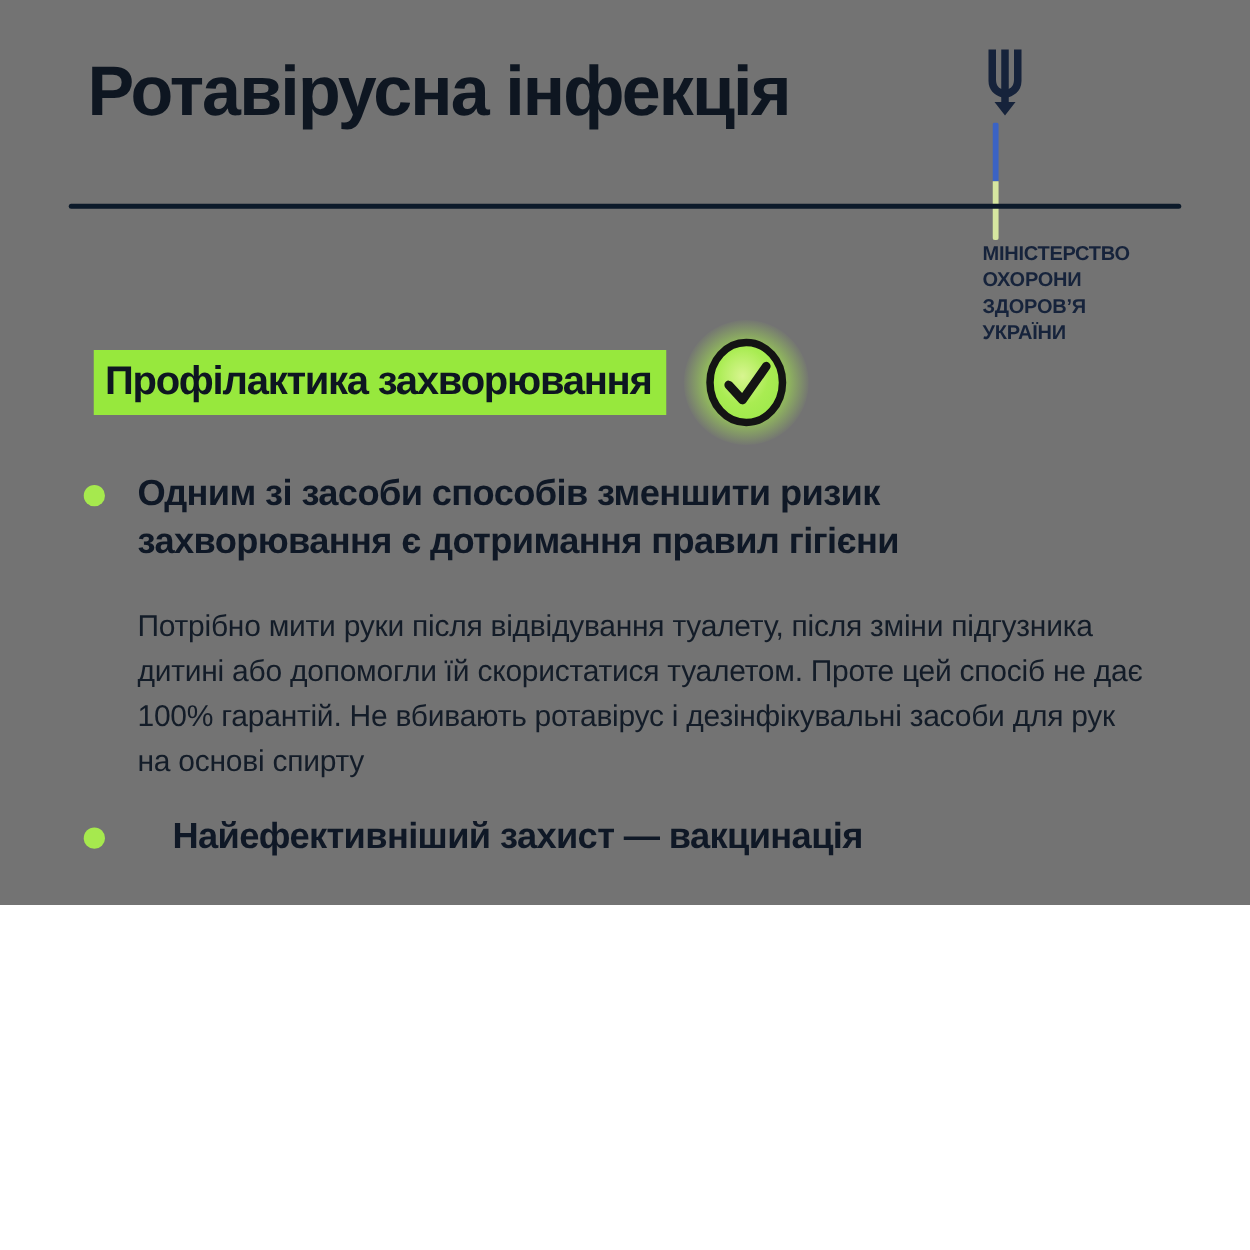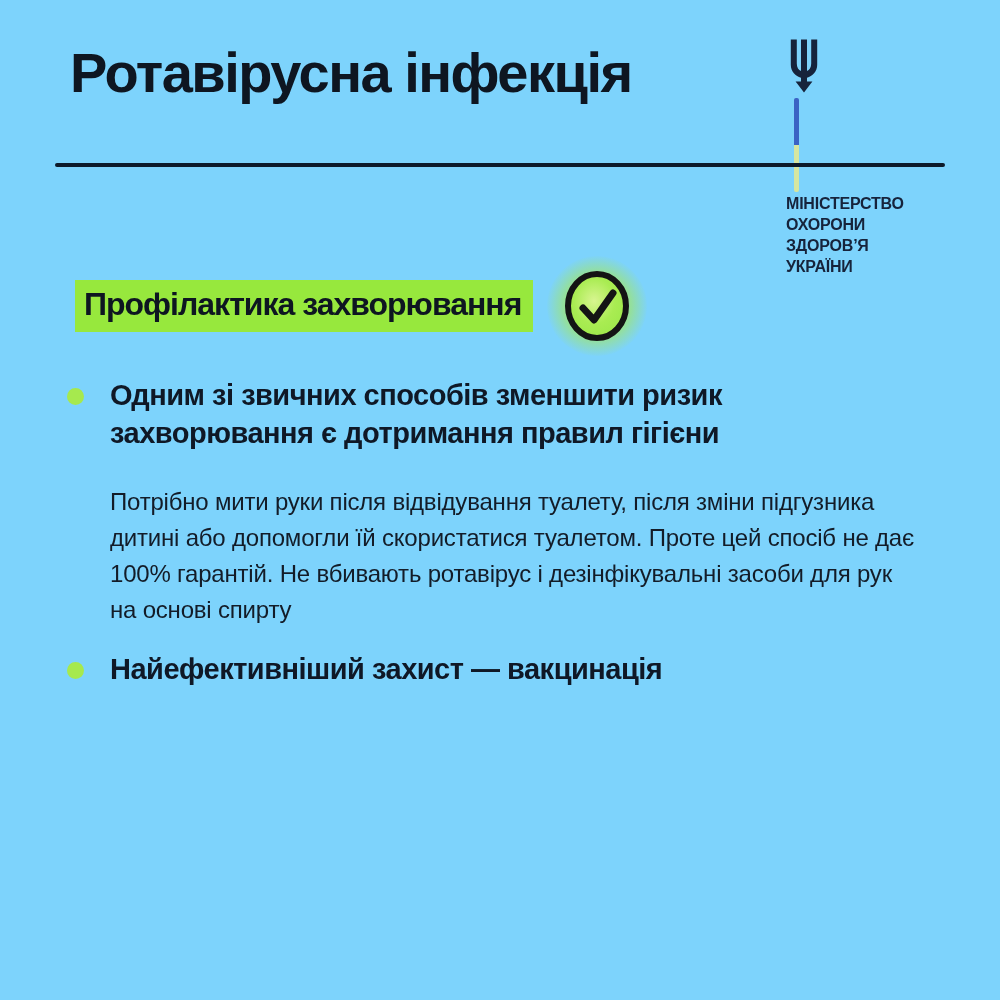--- a/index.html
+++ b/index.html
@@ -1,19 +1,19 @@
 <!DOCTYPE html>
 <html><head>
 <meta charset="utf-8">
 <style>
   html,body{margin:0;padding:0;}
   .canvas{
     position:relative;
-    width:1000px;height:1000px;
-    background:#7dd3fc;
+    width:1000px;height:724px;
+    background:#737373;
     font-family:"Liberation Sans",sans-serif;
     color:#111A26;
     overflow:hidden;
   }
   
   .page-title{
     position:absolute;left:70px;top:40px;
     font-size:56px;font-weight:bold;letter-spacing:-1.5px;
     color:#0E1621;margin:0;white-space:nowrap;
   }
@@ -62,21 +62,21 @@
     background:#A6E94E;
   }
   .dot-1{left:67px;top:388px;}
   .dot-2{left:67px;top:662px;}
   .bullet-title{
     position:absolute;left:110px;
     font-size:29px;font-weight:bold;line-height:38px;
     letter-spacing:-.5px;white-space:pre-line;color:#0F1826;margin:0;
   }
   .bullet-title-1{top:376px;}
-  .bullet-title-2{top:650px;}
+  .bullet-title-2{top:650px;margin-left:28px;}
   .para{
     position:absolute;left:110px;
     font-size:24px;line-height:36px;letter-spacing:-.2px;
     white-space:pre-line;color:#131C28;margin:0;
   }
   .para-1{top:484px;}
   .para-2{top:714px;}
   .para-3{top:796px;}
 </style>
 </head>
@@ -114,21 +114,21 @@
             <stop offset="100%" stop-color="#9CE84A"></stop>
           </radialGradient>
         </defs>
         <ellipse cx="36" cy="36" rx="29" ry="32" fill="url(#ckg)" stroke="#141414" stroke-width="6"></ellipse>
         <path d="M22 38 l11 12 L52 23" fill="none" stroke="#141414" stroke-width="7" stroke-linecap="round" stroke-linejoin="round"></path>
       </svg>
     </span>
   </div>
 
   <span class="dot dot-1"></span>
-  <h2 class="bullet-title bullet-title-1">Одним зі звичних способів зменшити ризик
+  <h2 class="bullet-title bullet-title-1">Одним зі засоби способів зменшити ризик
 захворювання є дотримання правил гігієни</h2>
   <p class="para para-1">Потрібно мити руки після відвідування туалету, після зміни підгузника
 дитині або допомогли їй скористатися туалетом. Проте цей спосіб не дає
 100% гарантій. Не вбивають ротавірус і дезінфікувальні засоби для рук
 на основі спирту</p>
 
   <span class="dot dot-2"></span>
   <h2 class="bullet-title bullet-title-2">Найефективніший захист — вакцинація</h2>
 
 </div>

